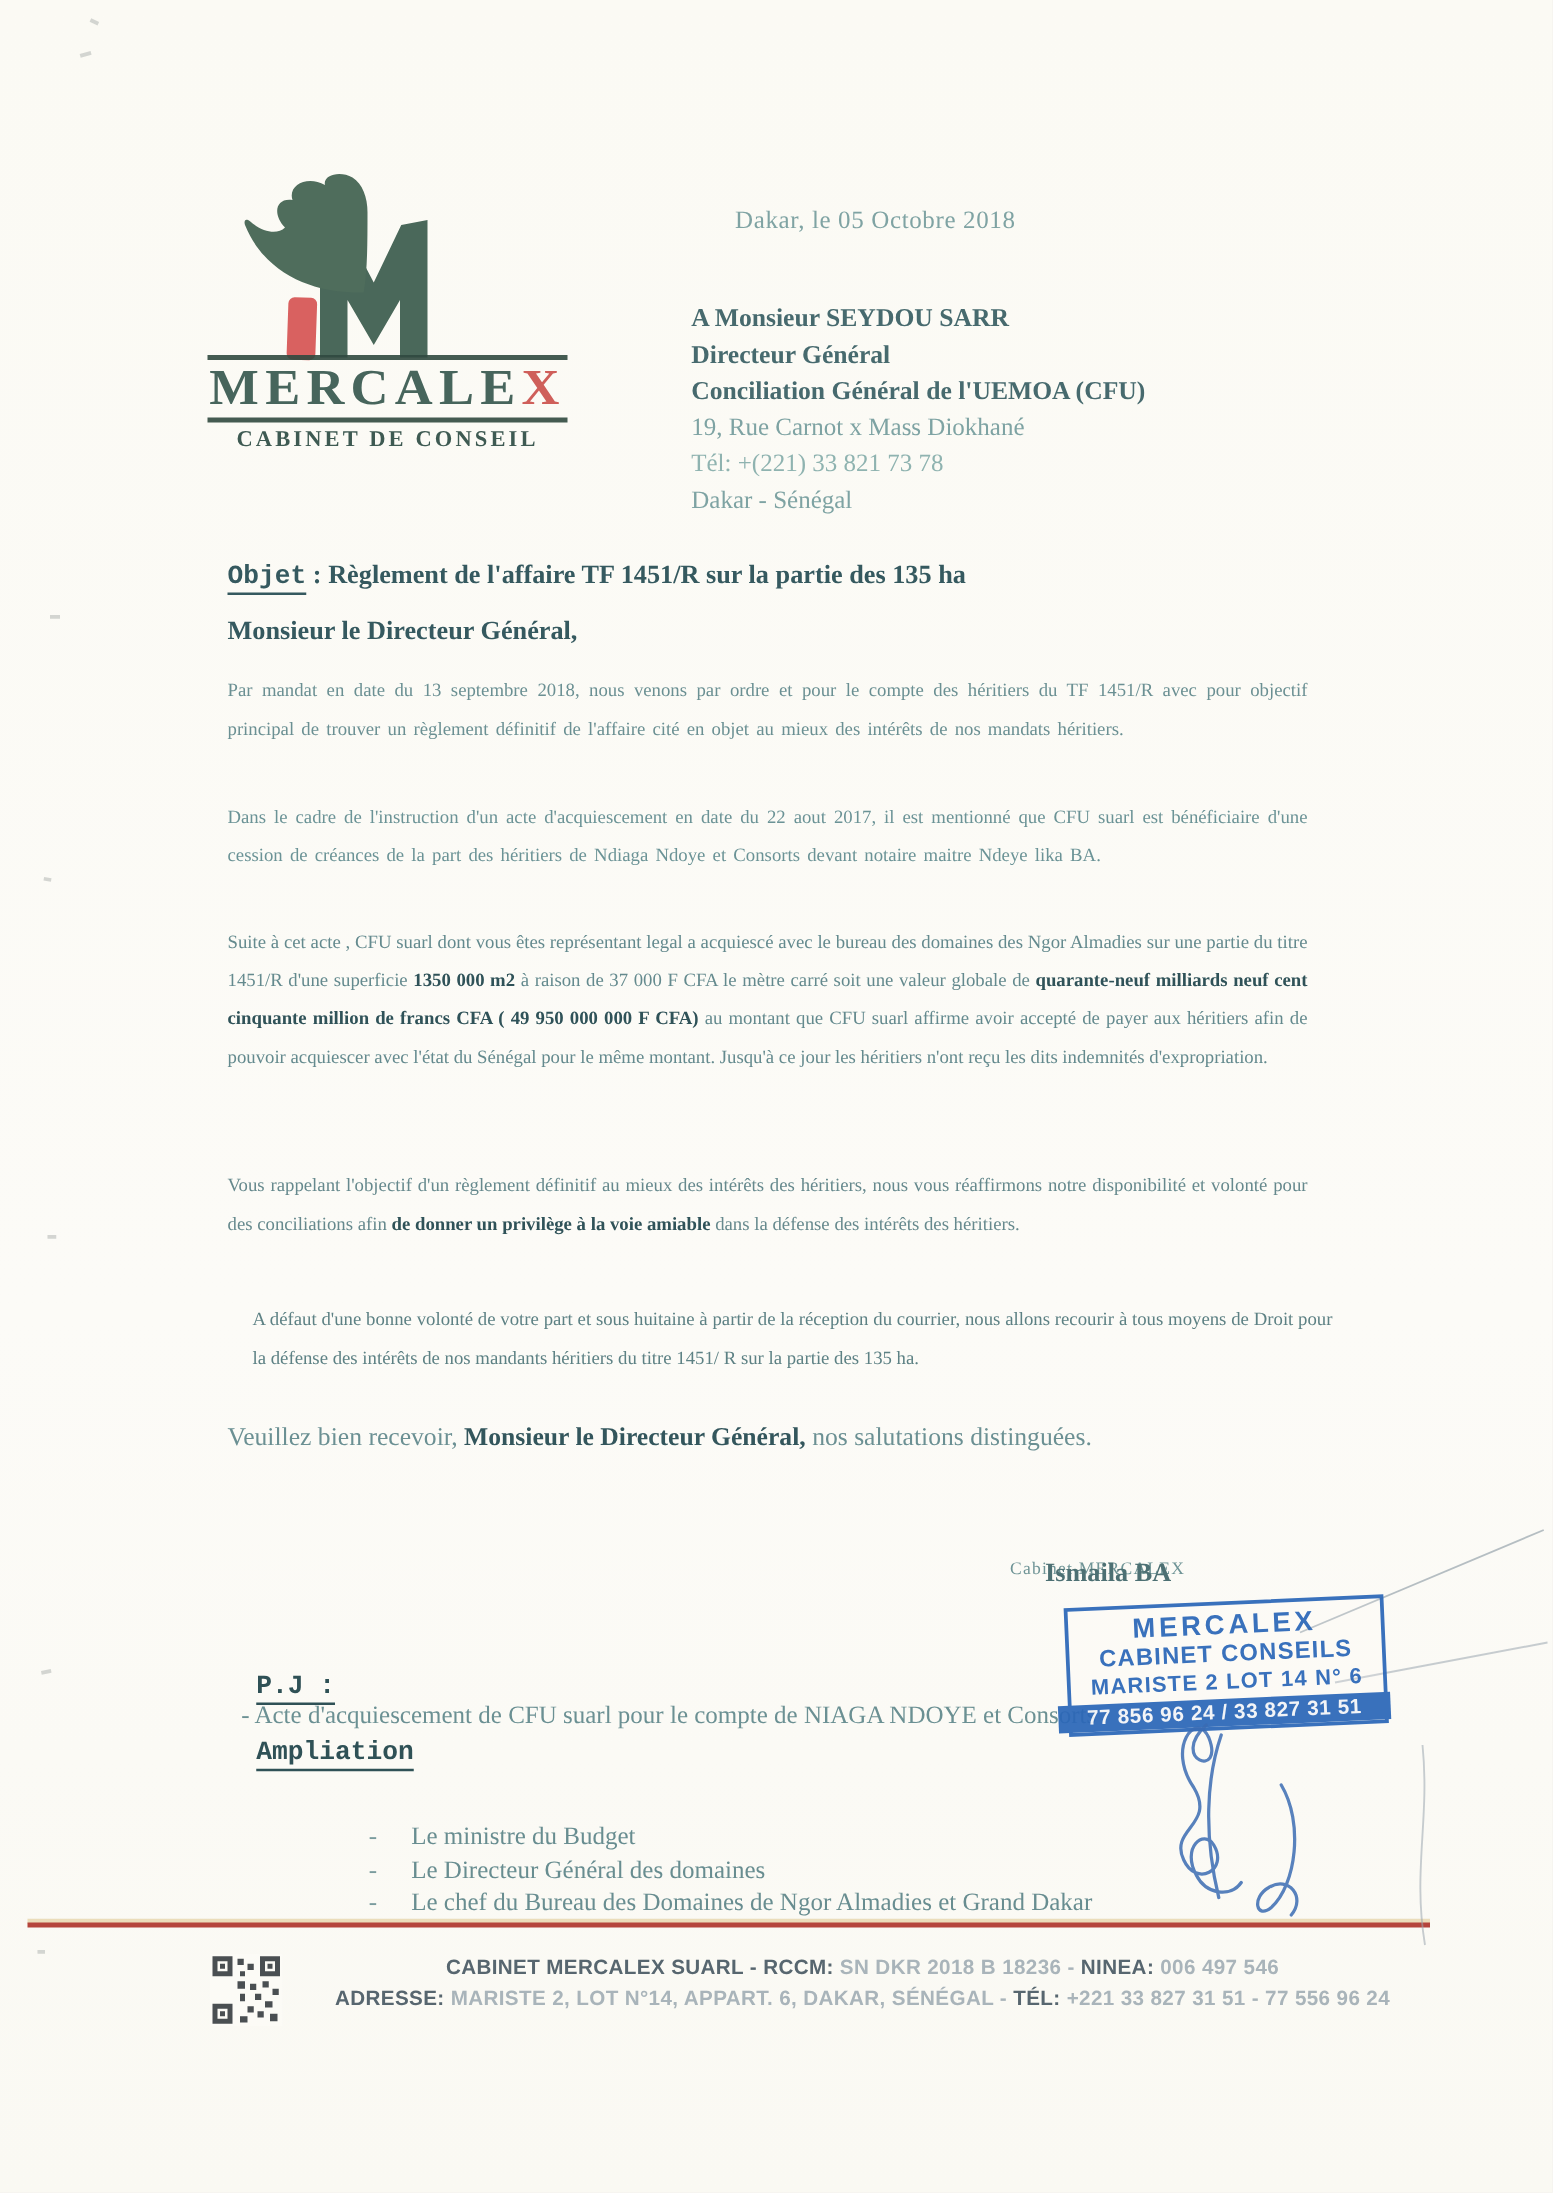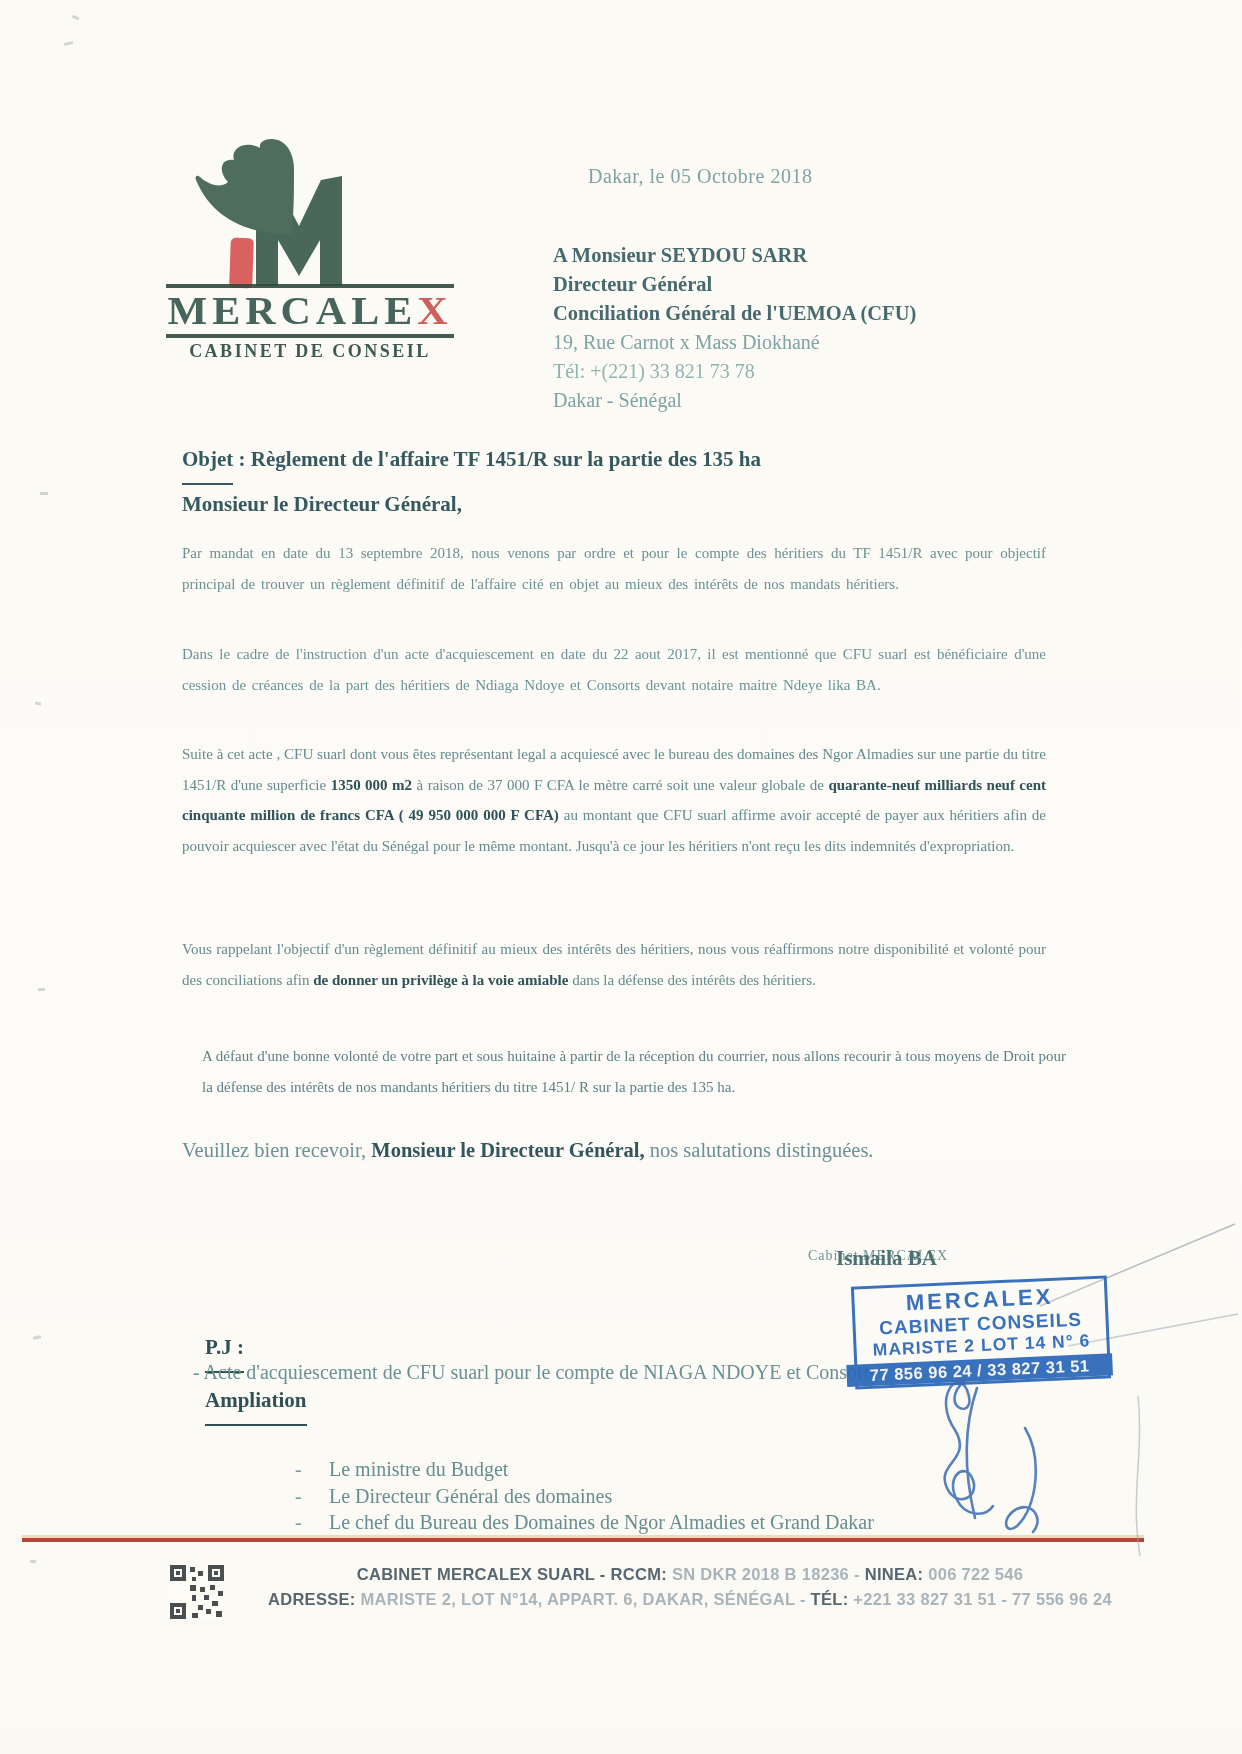--- a/index.html
+++ b/index.html
@@ -15,21 +15,21 @@
   .brand-text .x{color:#cf5f5a;}
   .brand-tagline{margin-top:3px;text-align:center;font-size:18px;letter-spacing:2.5px;color:#3e5a52;font-weight:bold;}
   
   .ink{color:#64898c;word-spacing:2px;}
   .date{left:588px;top:165px;font-size:20px;color:#7fa3a3;letter-spacing:.5px;}
   .recipient{left:553px;top:241px;line-height:29px;font-size:20.5px;}
   .recipient .strong{font-weight:bold;color:#476a6e;}
   .recipient .soft{color:#7ea3a3;font-size:20px;}
   .recipient .softer{color:#8fb3b0;font-size:20px;}
   .subject{left:182px;top:447px;font-size:21px;font-weight:bold;color:#35595f;}
-  .u{border-bottom:2px solid currentColor;padding-bottom:12px;}
+  .u{border-bottom:2px solid currentColor;padding-bottom:1px;font-family:Liberation Mono, monospace;}
   .salutation{left:182px;top:492px;font-size:21px;font-weight:bold;color:#35595f;}
   .para{left:182px;width:864px;font-size:15px;line-height:30.5px;text-align:justify;}
   .p1{top:538px;color:#6b9093;}
   .p2{top:639px;color:#6b9396;}
   .p3{top:739px;color:#648a8e;}
   .p4{top:934px;color:#66898d;}
   .p5{top:1041px;color:#5d8184;margin-left:20px;}
   .bold-ink{font-weight:bold;color:#2f5258;}
   .closing{left:182px;top:1139px;width:864px;font-size:20.5px;color:#6b9093;}
   .closing .bold-ink{color:#33565c;}
@@ -179,17 +179,17 @@
         <rect x="6" y="44" width="8" height="8"></rect>
       </g>
     <g fill="#4a4f52">
         <rect x="8" y="8" width="4" height="4"></rect>
         <rect x="46" y="8" width="4" height="4"></rect>
         <rect x="8" y="46" width="4" height="4"></rect>
       </g>
   </svg>
 
   <div class="abs footer">
-    <div><span class="lbl">CABINET MERCALEX SUARL - RCCM:</span><span class="val"> SN DKR 2018 B 18236 - </span><span class="lbl">NINEA:</span><span class="val"> 006 722 546</span></div>
+    <div><span class="lbl">CABINET MERCALEX SUARL - RCCM:</span><span class="val"> SN DKR 2018 B 18236 - </span><span class="lbl">NINEA:</span><span class="val"> 006 497 546</span></div>
     <div><span class="lbl">ADRESSE:</span><span class="val"> MARISTE 2,  LOT N°14,  APPART.  6, DAKAR,  SÉNÉGAL - </span><span class="lbl">TÉL:</span><span class="val"> +221 33 827 31 51 - 77 556 96 24</span></div>
   </div>
 
 </div>
 
 </body></html>

